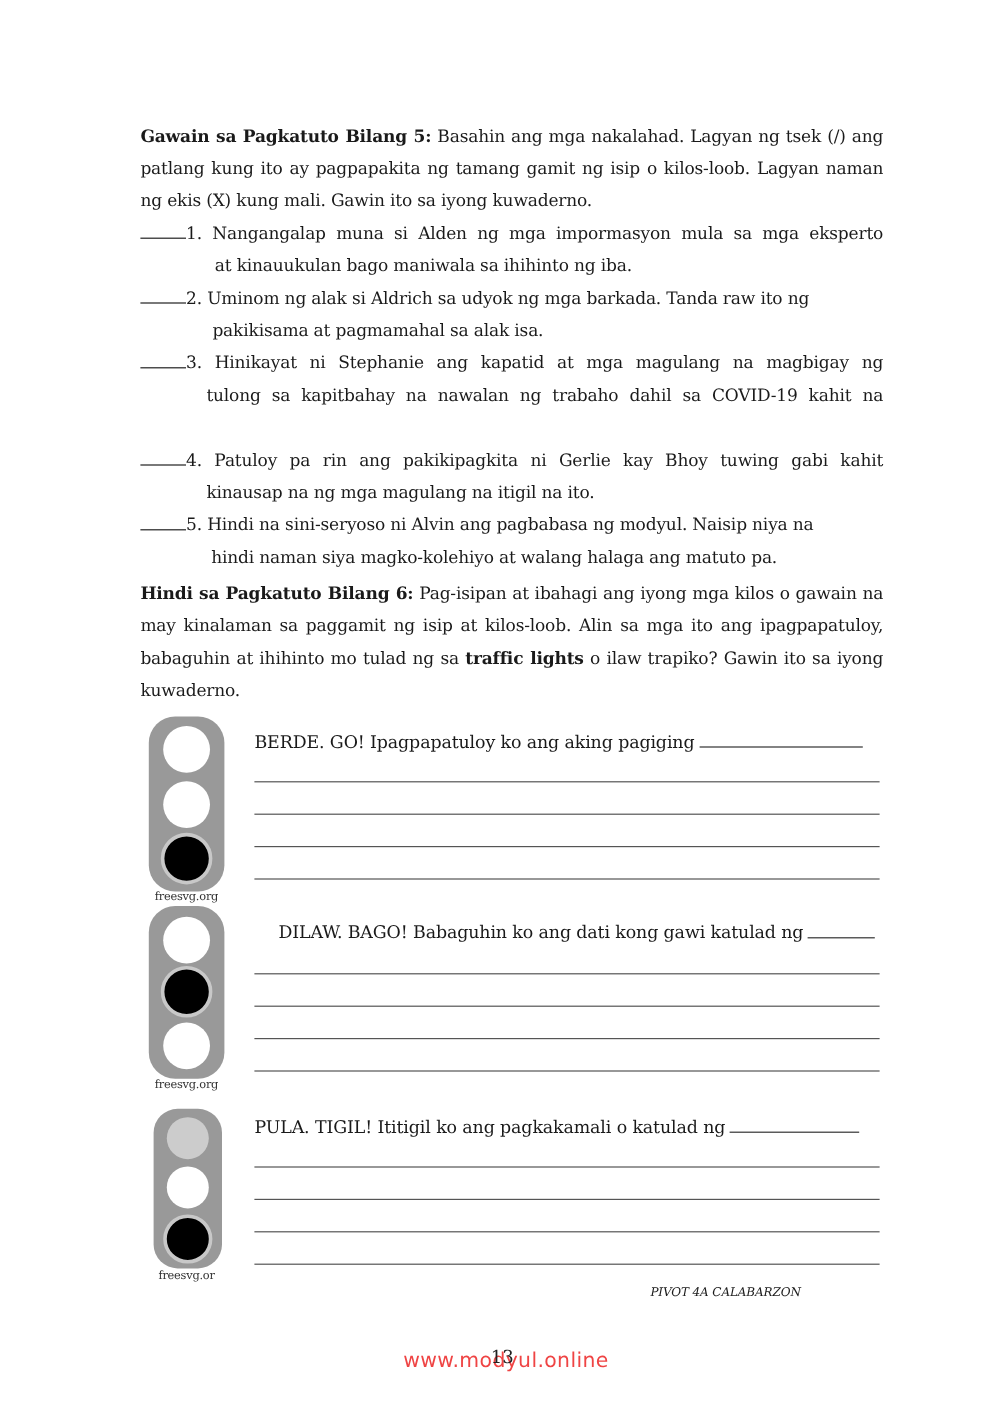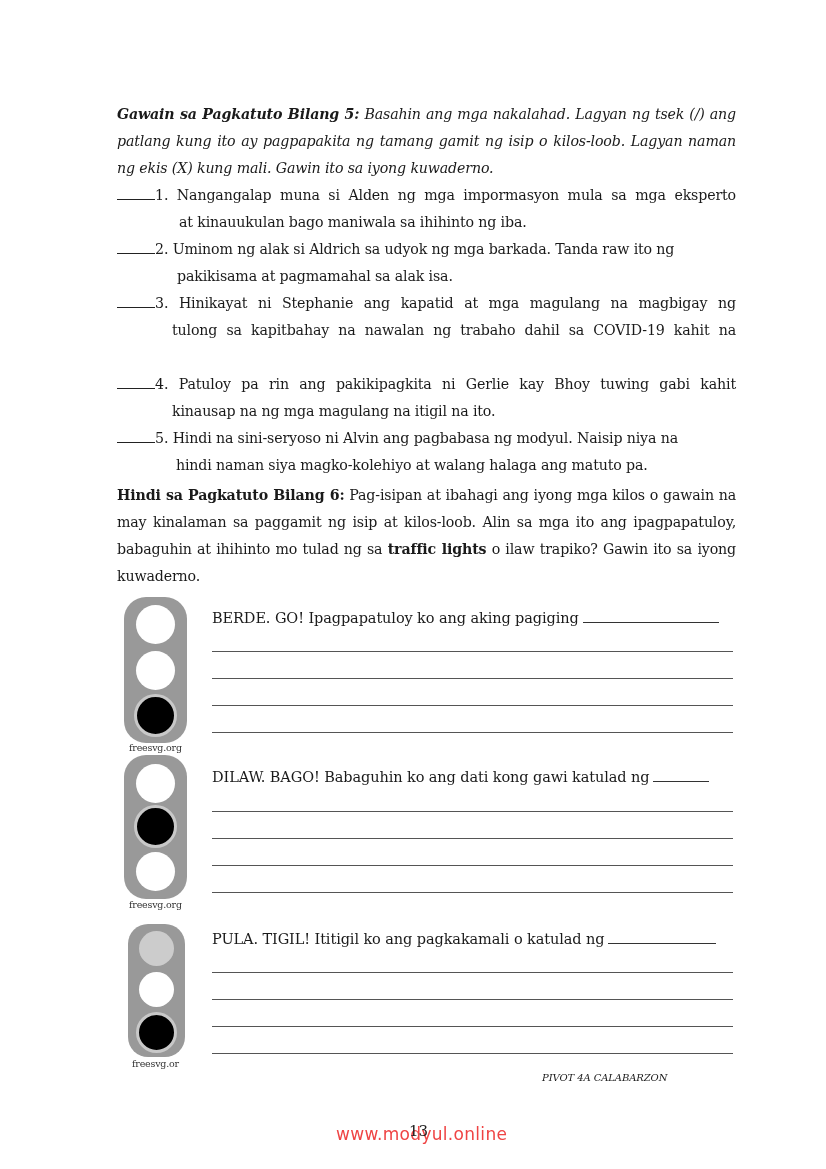--- a/index.html
+++ b/index.html
@@ -37,21 +37,21 @@
     .prompt .fill { display: inline-block; border-bottom: 1px solid #333; height: 14px; vertical-align: baseline; margin-left: 4px; }
     .rule { position: absolute; left: 212px; width: 521px; height: 0; border-top: 1px solid #555; }
 
     .footer-pivot { position: absolute; left: 542px; top: 1072px; font-size: 10px; font-style: italic; letter-spacing: -0.1px; }
     .pagenum { position: absolute; left: 409px; top: 1122px; font-size: 15px; color: #222; }
     .watermark { position: absolute; left: 336px; top: 1124px; font-size: 17px; color: #ef4444; font-family: "DejaVu Sans", sans-serif; letter-spacing: 0.3px; }
   </style>
 </head>
 <body>
 
-<div class="para" style="top:101px;font-style:italic;">
+<div class="para" style="top:101px;">
   <b>Gawain sa Pagkatuto Bilang 5:</b><span> Basahin ang mga nakalahad. Lagyan ng tsek (/) ang patlang kung ito ay pagpapakita ng tamang gamit ng isip o kilos-loob. Lagyan naman ng ekis (X) kung mali. Gawin ito sa iyong kuwaderno.</span>
 </div>
 
 <div class="item" style="top:182px;">
   <span class="first"><span class="blank"></span><span>1.</span> <span>Nangangalap muna si Alden ng mga impormasyon mula sa mga eksperto</span></span>
   <span class="cont" style="padding-left:62px;">at kinauukulan bago maniwala sa ihihinto ng iba.</span>
 </div>
 
 <div class="item" style="top:236px;">
   <span class="first nolast"><span class="blank"></span><span>2.</span> <span>Uminom ng alak si Aldrich sa udyok ng mga barkada. Tanda raw ito ng</span></span>
@@ -92,21 +92,21 @@
 <div class="rule" style="top:705px;"></div>
 <div class="rule" style="top:732px;"></div>
 
 <div>
   <div class="housing" style="left:124px; top:755px; width:63px; height:144px;"></div>
   <div class="lamp on-white" style="left:136px; top:764px; width:39px; height:39px;"></div>
   <div class="lamp on-black" style="left:134px; top:805px; width:43px; height:43px;"></div>
   <div class="lamp on-white" style="left:136px; top:852px; width:39px; height:39px;"></div>
   <div class="credit" style="left:129px; top:899px;">freesvg.org</div>
 </div>
-<div class="prompt" style="top:767px;">
+<div class="prompt" style="top:767px;margin-left:20px;">
   <span>DILAW. BAGO! Babaguhin ko ang dati kong gawi katulad ng</span><span class="fill" style="width:56px;"></span>
 </div>
 <div class="rule" style="top:811px;"></div>
 <div class="rule" style="top:838px;"></div>
 <div class="rule" style="top:865px;"></div>
 <div class="rule" style="top:892px;"></div>
 
 <div>
   <div class="housing" style="left:128px; top:924px; width:57px; height:133px; border-radius:20px;"></div>
   <div class="lamp on-gray" style="left:139px; top:931px; width:35px; height:35px;"></div>

